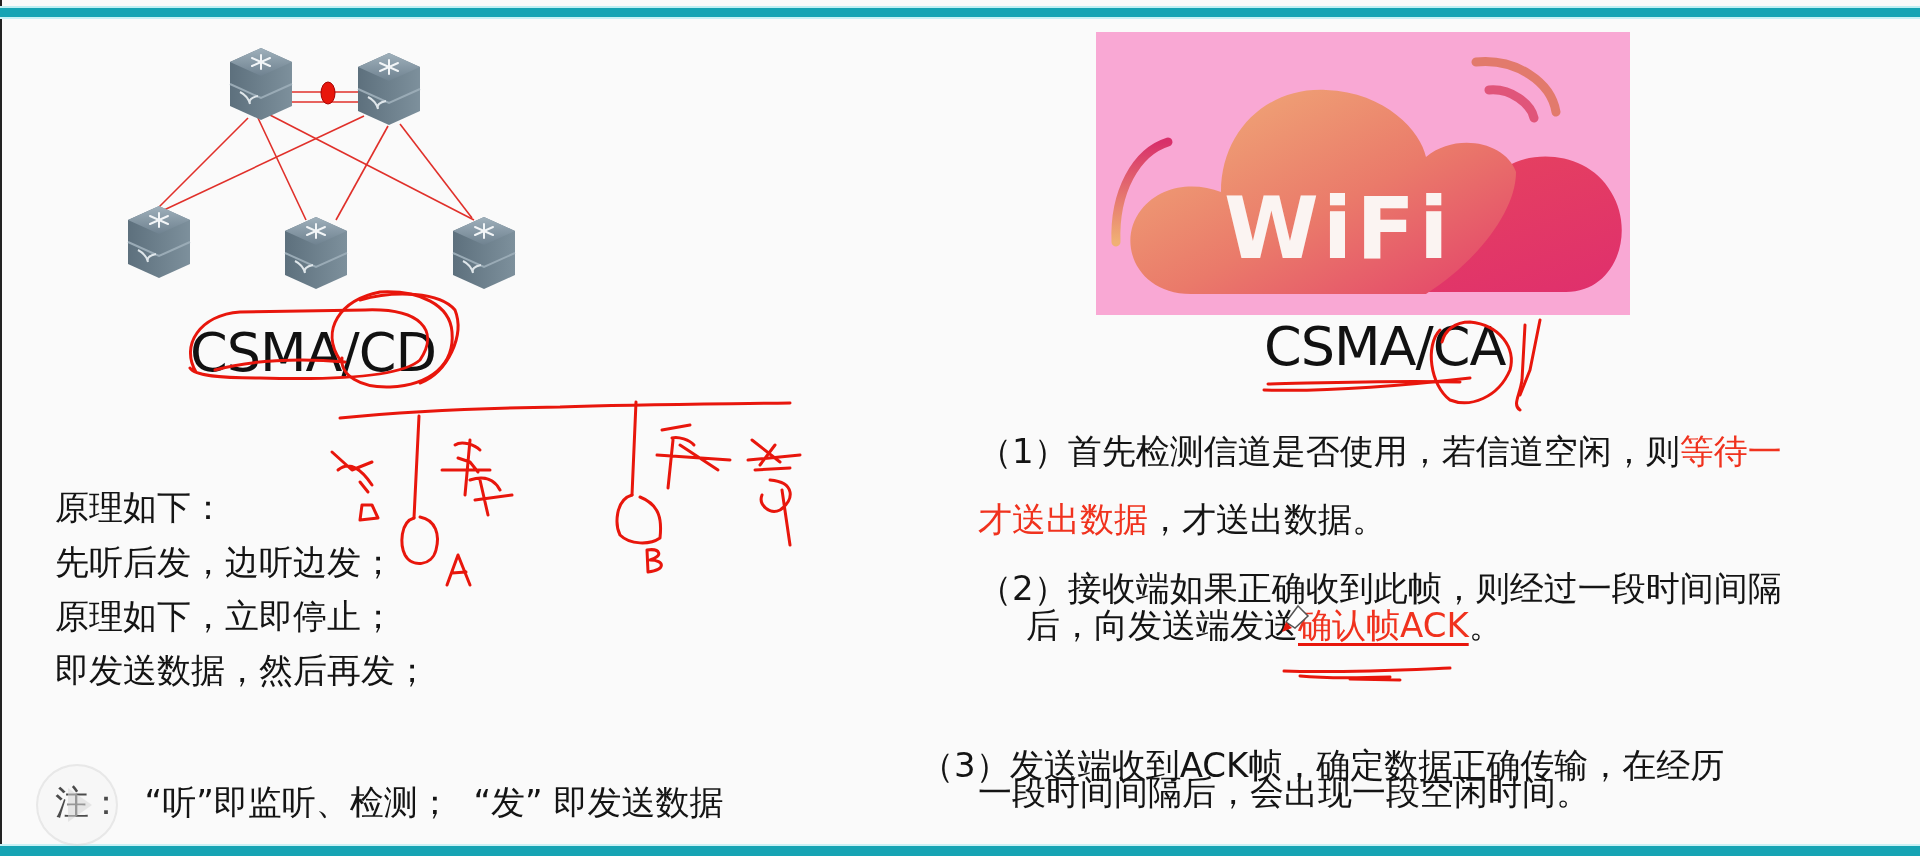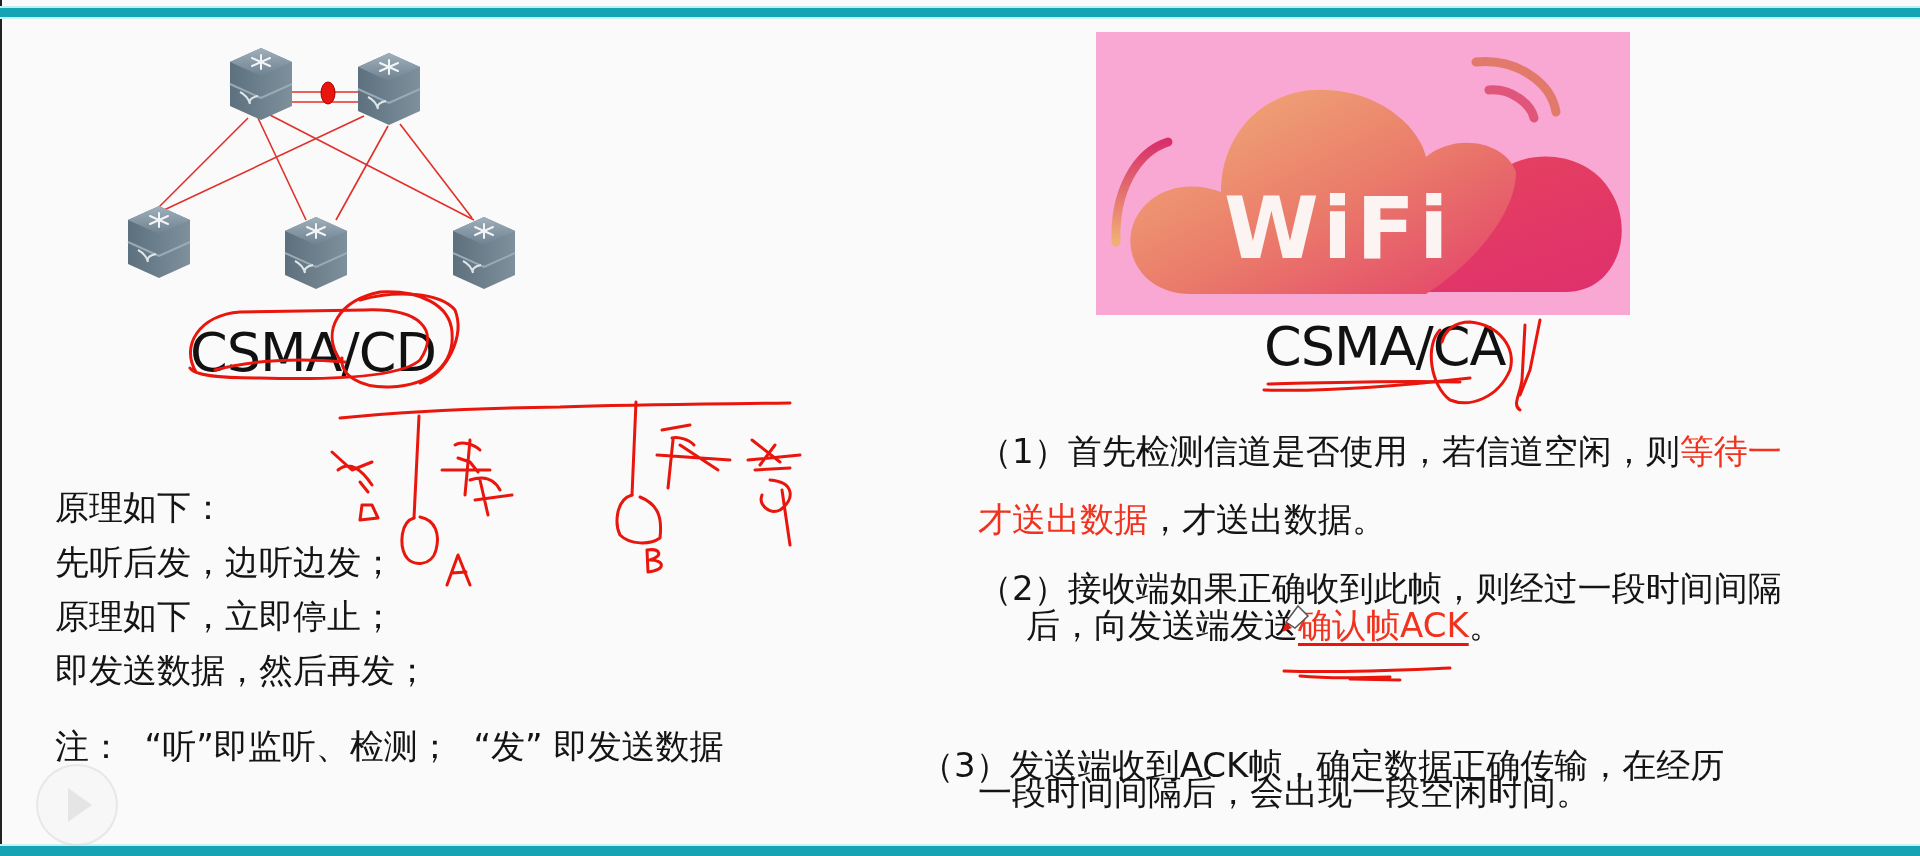--- a/index.html
+++ b/index.html
@@ -105,21 +105,21 @@
   </svg>
 </div>
 
 <div class="label-big" style="left:190px; top:326px;">CSMA/CD</div>
 <div class="label-big" style="left:1264px; top:320px;">CSMA/CA</div>
 
 <div class="txt" style="left:55px; top:490px;">原理如下：</div>
 <div class="txt" style="left:55px; top:545px;">先听后发，边听边发；</div>
 <div class="txt" style="left:55px; top:599px;">原理如下，立即停止；</div>
 <div class="txt" style="left:55px; top:653px;">即发送数据，然后再发；</div>
-<div class="txt" style="left:55px; top:729px; white-space:pre;">注：  “听”即监听、检测；  “发” 即发送数据</div>
+<div class="txt" style="left:55px; top:785px; white-space:pre;">注：  “听”即监听、检测；  “发” 即发送数据</div>
 
 <div class="txt" style="left:978px; top:434px;">
   <span>（1）</span><span>首先检测信道是否使用，若信道空闲，则</span><span class="red">等待一</span>
 </div>
 <div class="txt" style="left:978px; top:502px;">
   <span class="red">才送出数据</span><span>，才送出数据。</span>
 </div>
 
 <div class="txt" style="left:978px; top:571px;">
   <span>（2）</span><span>接收端如果正确收到此帧，则经过一段时间间隔</span>

